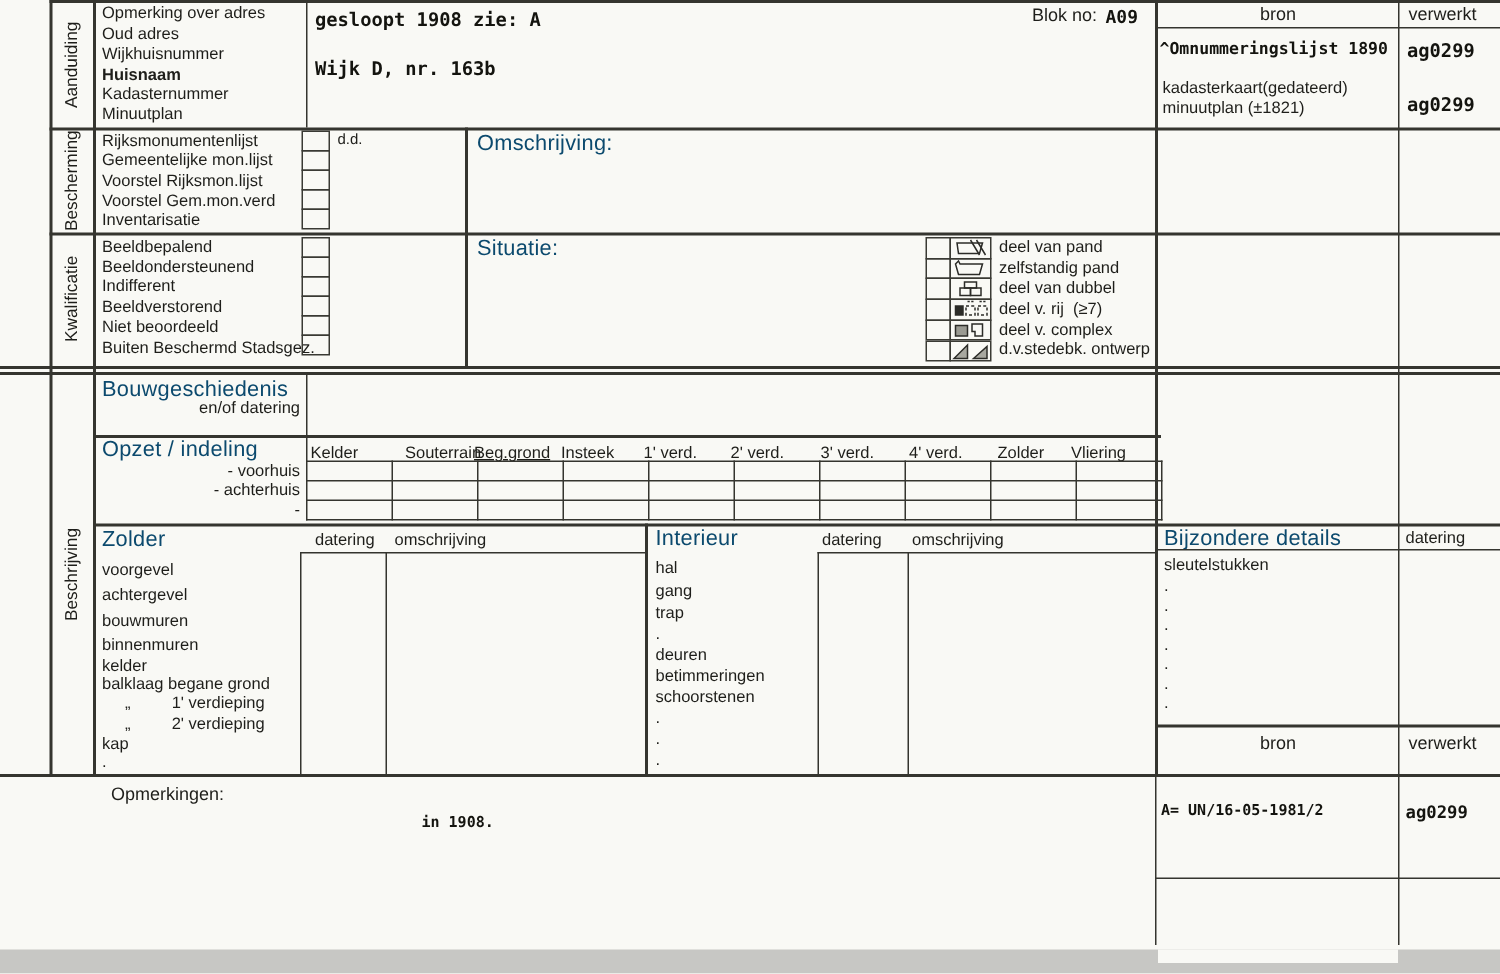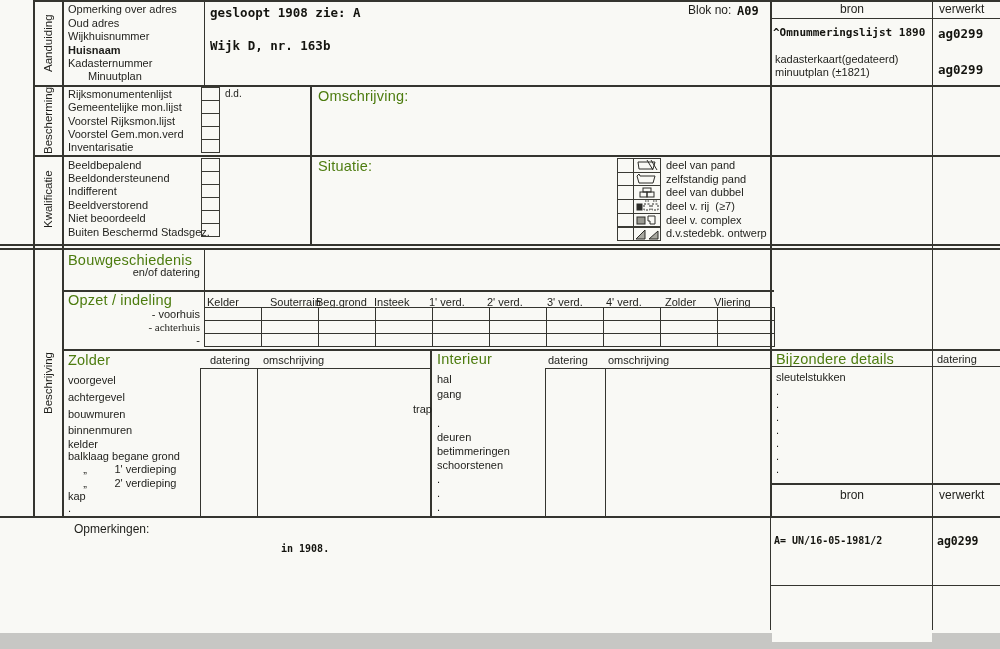--- a/index.html
+++ b/index.html
@@ -1,20 +1,20 @@
 <!DOCTYPE html>
 <html><head>
 <meta charset="utf-8">
 <style>
   html,body{margin:0;padding:0;background:#e8e8e5;}
   .page{position:relative;width:1000px;height:649px;background:#f9f9f5;overflow:hidden;
         font-family:"Liberation Sans",sans-serif;color:#1e1e1a;}
   .ln{position:absolute;background:#35352f;}
   .t{position:absolute;font-size:11px;line-height:13px;color:#1e1e1a;white-space:pre;}
-  .tt{position:absolute;font-size:14.5px;line-height:16px;color:#4d7c0f;white-space:pre;letter-spacing:.2px;}
+  .tt{position:absolute;font-size:14.5px;line-height:16px;color:#0c4a6e;white-space:pre;letter-spacing:.2px;}
   .sm{font-size:10px;}
   .ralign{text-align:right;}
   .mono{position:absolute;font-family:"DejaVu Sans Mono",monospace;font-weight:bold;
         font-size:12.5px;color:#14140f;white-space:pre;}
   .mono2{position:absolute;font-family:"DejaVu Sans Mono",monospace;font-weight:bold;
         font-size:10px;color:#14140f;white-space:pre;}
   .cb{position:absolute;border:1px solid #3a3a34;box-sizing:border-box;background:transparent;}
   .icell{position:absolute;border:1px solid #3a3a34;box-sizing:border-box;display:flex;
          align-items:center;justify-content:center;}
   .vlab{position:absolute;writing-mode:vertical-rl;transform:rotate(180deg);display:flex;
@@ -46,21 +46,21 @@
   <div class="vlab" style="left:34px;top:2px;width:28px;height:82px;">Aanduiding</div>
   <div class="vlab" style="left:34px;top:87px;width:28px;height:66px;">Bescherming</div>
   <div class="vlab" style="left:34px;top:157px;width:28px;height:85px;">Kwalificatie</div>
   <div class="vlab" style="left:34px;top:252px;width:28px;height:262px;">Beschrijving</div>
 
   <div class="t" style="left:68px;top:3px;">Opmerking over adres</div>
   <div class="t" style="left:68px;top:17px;">Oud adres</div>
   <div class="t" style="left:68px;top:30px;">Wijkhuisnummer</div>
   <div class="t" style="left:68px;top:44px;font-weight:bold;">Huisnaam</div>
   <div class="t" style="left:68px;top:57px;">Kadasternummer</div>
-  <div class="t" style="left:68px;top:70px;margin-left:20px;">Minuutplan</div>
+  <div class="t" style="left:68px;top:70px;">Minuutplan</div>
   <div class="mono" style="left:210px;top:5px;">gesloopt 1908 zie: A</div>
   <div class="mono" style="left:210px;top:38px;">Wijk D, nr. 163b</div>
 
   <div class="t" style="left:688px;top:4px;font-size:12px;">Blok no:</div>
   <div class="mono" style="left:737px;top:4px;font-size:12px;">A09</div>
   <div class="t" style="left:772px;top:3px;width:160px;text-align:center;font-size:12px;">bron</div>
   <div class="t" style="left:939px;top:3px;font-size:12px;">verwerkt</div>
   <div class="ln" style="left:770px;top:18px;width:230px;height:1px;"></div>
   <div class="mono" style="left:773px;top:26px;font-size:11px;">^Omnummeringslijst 1890</div>
   <div class="mono" style="left:938px;top:26px;">ag0299</div>
@@ -159,21 +159,21 @@
   <div class="t" style="left:270px;top:296px;text-align:center;">Souterrain</div>
   <div class="t" style="left:316px;top:296px;text-decoration:underline;">Beg.grond</div>
   <div class="t" style="left:374px;top:296px;">Insteek</div>
   <div class="t" style="left:429px;top:296px;">1' verd.</div>
   <div class="t" style="left:487px;top:296px;">2' verd.</div>
   <div class="t" style="left:547px;top:296px;">3' verd.</div>
   <div class="t" style="left:606px;top:296px;">4' verd.</div>
   <div class="t" style="left:665px;top:296px;">Zolder</div>
   <div class="t" style="left:714px;top:296px;">Vliering</div>
   <div class="t ralign" style="left:100px;top:308px;width:100px;">- voorhuis</div>
-  <div class="t ralign" style="left:100px;top:321px;width:100px;font-family:Liberation Serif, serif;">- achterhuis</div>
+  <div class="t ralign" style="left:100px;top:321px;width:100px;">- achterhuis</div>
   <div class="t ralign" style="left:100px;top:334px;width:100px;">-</div>
   <div class="field" style="left:204px;top:307px;width:570px;height:40px;"></div>
 
   <div class="ln" style="left:204px;top:307px;width:571px;height:1px;"></div>
   <div class="ln" style="left:204px;top:320px;width:571px;height:1px;"></div>
   <div class="ln" style="left:204px;top:333px;width:571px;height:1px;"></div>
   <div class="ln" style="left:204px;top:346px;width:571px;height:1px;"></div>
   <div class="ln" style="left:261px;top:307px;width:1px;height:40px;"></div>
   <div class="ln" style="left:318px;top:307px;width:1px;height:40px;"></div>
   <div class="ln" style="left:375px;top:307px;width:1px;height:40px;"></div>
@@ -208,21 +208,21 @@
   <div class="tt" style="left:437px;top:351px;">Interieur</div>
   <div class="t" style="left:548px;top:354px;">datering</div>
   <div class="t" style="left:608px;top:354px;">omschrijving</div>
   <div class="ln" style="left:545px;top:368px;width:226px;height:1px;"></div>
   <div class="ln" style="left:545px;top:368px;width:1px;height:148px;"></div>
   <div class="ln" style="left:605px;top:368px;width:1px;height:148px;"></div>
   <div class="field" style="left:546px;top:369px;width:59px;height:146px;"></div>
   <div class="field" style="left:606px;top:369px;width:164px;height:146px;"></div>
   <div class="t" style="left:437px;top:373px;">hal</div>
   <div class="t" style="left:437px;top:388px;">gang</div>
-  <div class="t" style="left:413px;top:403px;">trap</div>
+  <div class="t" style="left:437px;top:403px;">trap</div>
   <div class="t" style="left:437px;top:417px;">.</div>
   <div class="t" style="left:437px;top:431px;">deuren</div>
   <div class="t" style="left:437px;top:445px;">betimmeringen</div>
   <div class="t" style="left:437px;top:459px;">schoorstenen</div>
   <div class="t" style="left:437px;top:473px;">.</div>
   <div class="t" style="left:437px;top:487px;">.</div>
   <div class="t" style="left:437px;top:501px;">.</div>
 
   <div class="tt" style="left:776px;top:351px;">Bijzondere details</div>
   <div class="t" style="left:937px;top:353px;">datering</div>

